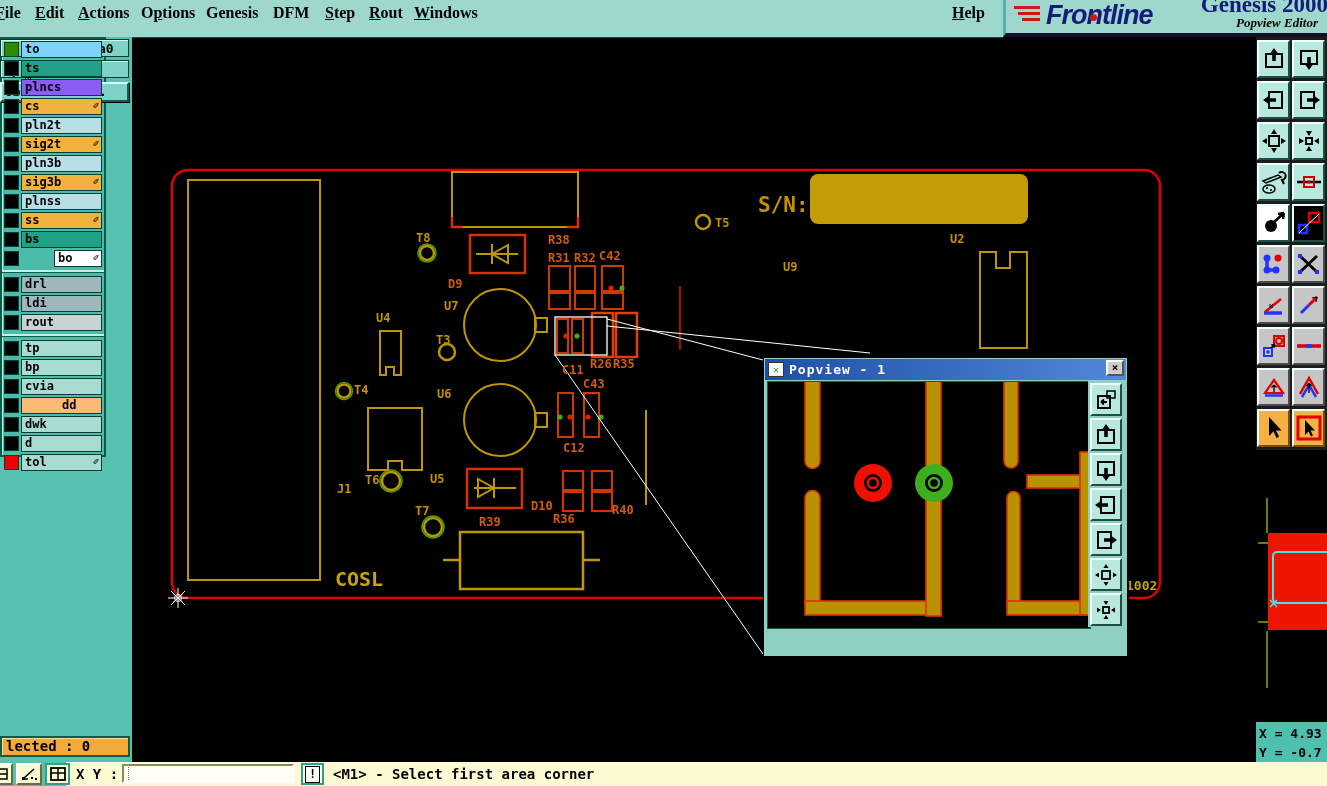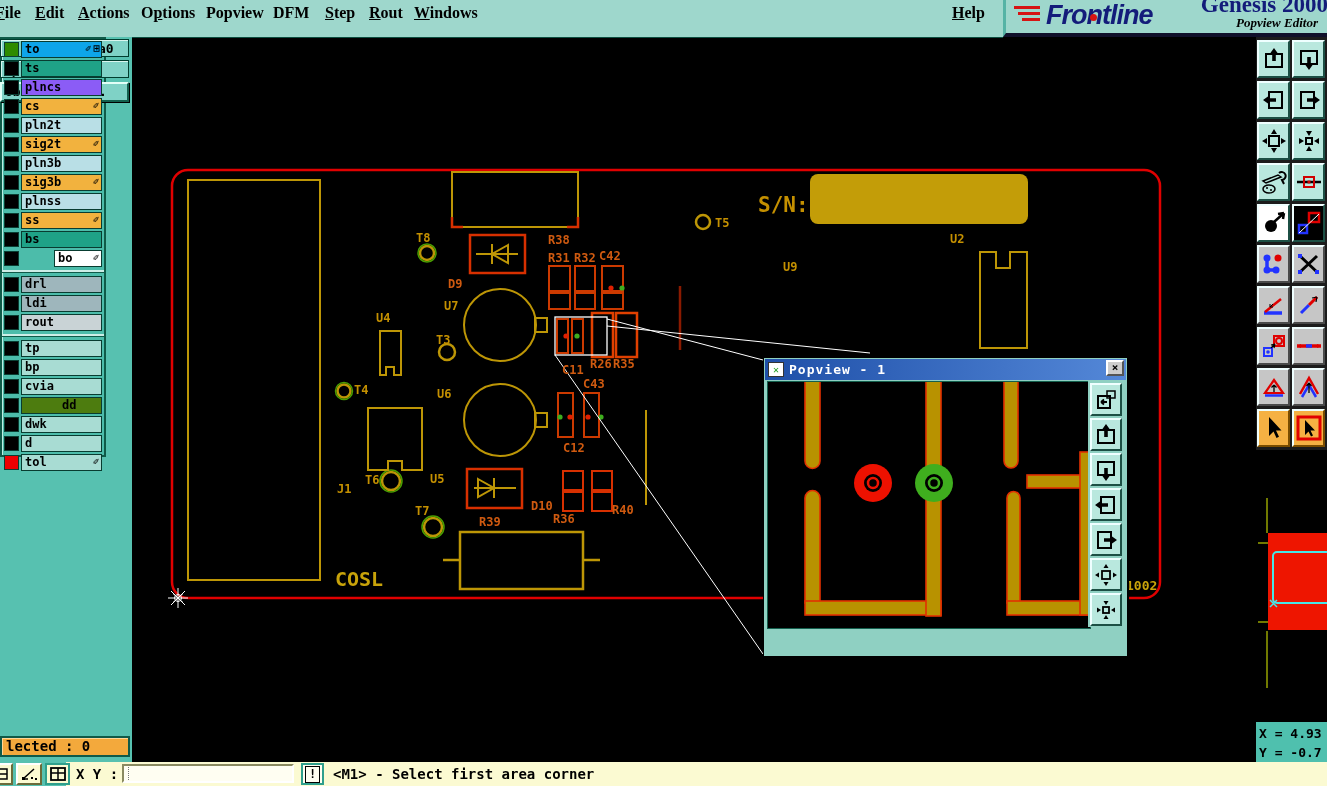--- a/index.html
+++ b/index.html
@@ -94,21 +94,21 @@
   .lbl{font-family:"DejaVu Sans Mono",monospace;font-weight:bold;}
 </style>
 </head>
 <body>
 
 <div id="menubar" class="abs">
     <div class="menu-item" style="left: -5px;"><u>F</u>ile</div>
     <div class="menu-item" style="left: 35px;"><u>E</u>dit</div>
     <div class="menu-item" style="left: 78px;"><u>A</u>ctions</div>
     <div class="menu-item" style="left: 141px;">O<u>p</u>tions</div>
-    <div class="menu-item" style="left: 206px;">Popview</div>
+    <div class="menu-item" style="left: 206px;">Genesis</div>
     <div class="menu-item" style="left: 273px;">DFM</div>
     <div class="menu-item" style="left: 325px;"><u>S</u>tep</div>
     <div class="menu-item" style="left: 369px;"><u>R</u>out</div>
     <div class="menu-item" style="left: 414px;"><u>W</u>indows</div>
     <div class="menu-item" style="left: 952px;"><u>H</u>elp</div>
   </div>
 <div id="logo-panel" class="abs">
   <div class="speedline" style="left:8px;top:6px;width:26px;"></div>
   <div class="speedline" style="left:12px;top:12px;width:22px;"></div>
   <div class="speedline" style="left:16px;top:18px;width:18px;"></div>
@@ -118,21 +118,21 @@
   <div id="graphic-editor" class="abs">Popview Editor</div>
 </div>
 
 <div id="sidebar" class="abs">
   <div class="field" style="top:2px;">b : 4c1bs004a0</div>
   <div class="field" style="top:23px;">ep: cam</div>
   <div class="field" id="matrix-btn">ob Matrix ...</div>
   <div id="layer-panel">
       <div class="lrow">
         <span class="lsw" style="background: rgb(46, 139, 0);"></span>
-        <span class="lname" style="background: #0ea5e9;">to<span class="lpen">✐</span><span class="lgrid">⊞</span></span>
+        <span class="lname" style="background: #7dd3fc; flex-direction: column;">to<span class="lpen">✐</span><span class="lgrid">⊞</span></span>
       </div>
       <div class="lrow">
         <span class="lsw" style="background: rgb(0, 0, 0);"></span>
         <span class="lname" style="background: rgb(31, 162, 135);">ts</span>
       </div>
       <div class="lrow">
         <span class="lsw" style="background: rgb(0, 0, 0);"></span>
         <span class="lname" style="background: #8b5cf6;">plncs</span>
       </div>
       <div class="lrow">
@@ -192,21 +192,21 @@
       <div class="lrow">
         <span class="lsw" style="background: rgb(0, 0, 0);"></span>
         <span class="lname" style="background: rgb(168, 220, 211);">bp</span>
       </div>
       <div class="lrow">
         <span class="lsw" style="background: rgb(0, 0, 0);"></span>
         <span class="lname" style="background: rgb(168, 220, 211);">cvia</span>
       </div>
       <div class="lrow">
         <span class="lsw" style="background: rgb(0, 0, 0);"></span>
-        <span class="lname" style="background: #4d7c0f; padding-left: 40px;">dd</span>
+        <span class="lname" style="background: #fdba74; padding-left: 40px;">dd</span>
       </div>
       <div class="lrow">
         <span class="lsw" style="background: rgb(0, 0, 0);"></span>
         <span class="lname" style="background: rgb(168, 220, 211);">dwk</span>
       </div>
       <div class="lrow">
         <span class="lsw" style="background: rgb(0, 0, 0);"></span>
         <span class="lname" style="background: rgb(168, 220, 211);">d</span>
       </div>
       <div class="lrow">

